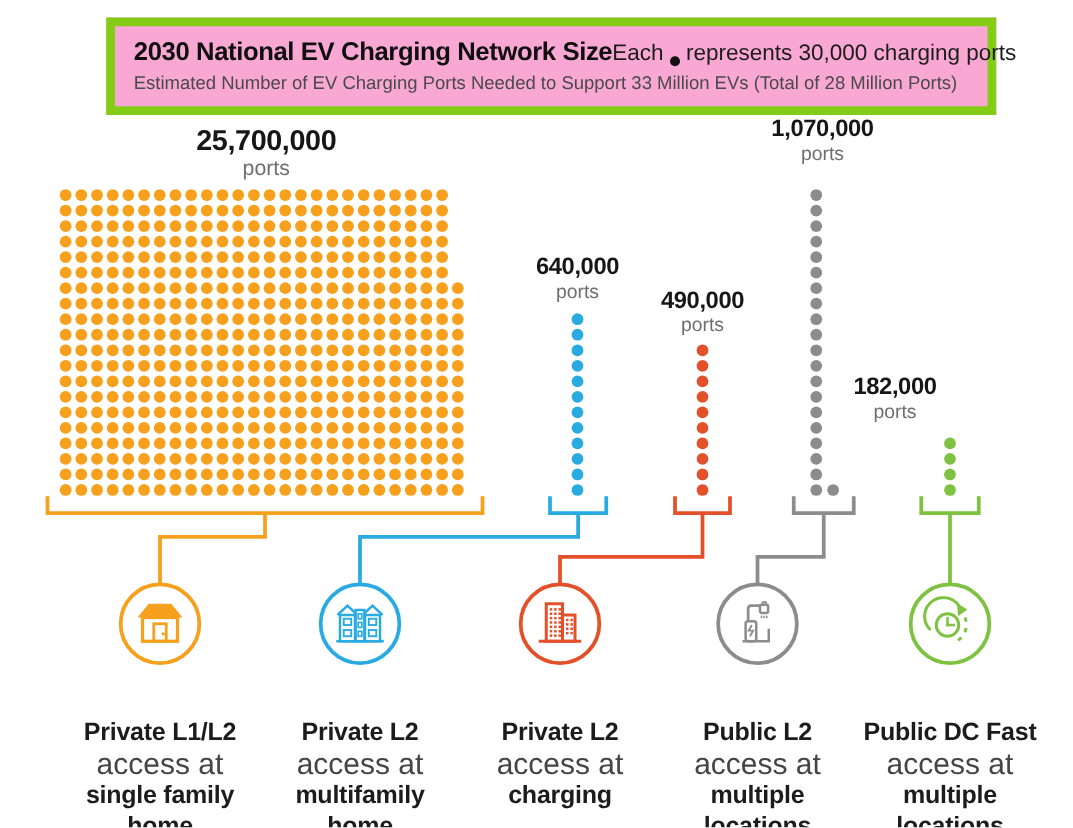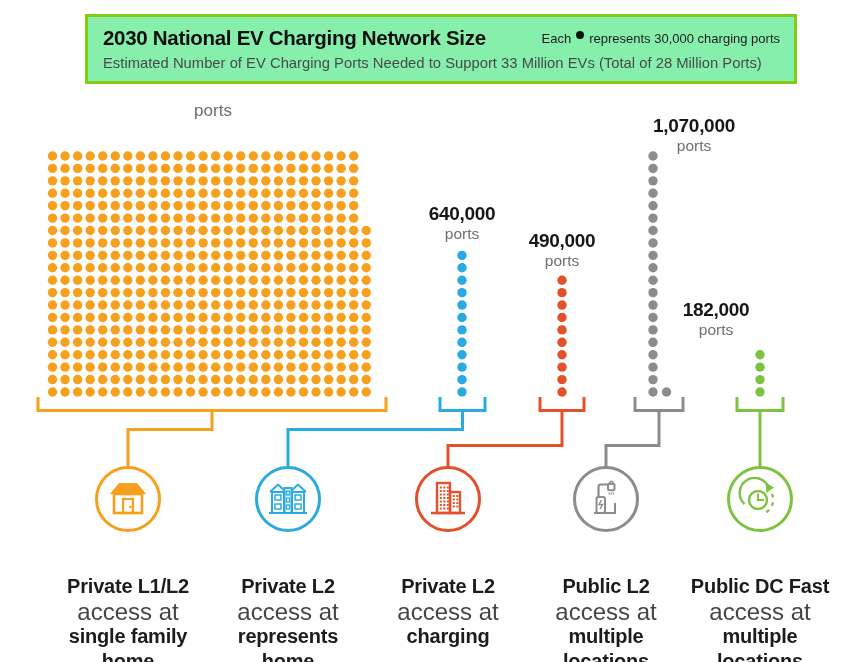--- a/index.html
+++ b/index.html
@@ -1,23 +1,23 @@
 <!DOCTYPE html>
 <html><head>
 <meta charset="utf-8">
 <style>
   html,body{margin:0;padding:0;background:#ffffff;}
   .stage{position:relative;width:858px;height:662px;background:#fff;overflow:hidden;
          font-family:"Liberation Sans","DejaVu Sans",sans-serif;}
   #plot{position:absolute;left:0;top:0;}
   .header-box{position:absolute;left:85px;top:14px;width:712px;box-sizing:border-box;
-              border:3px solid #84cc16;padding:9px 14px 10px 15px;background:#86efac;z-index:5;}
+              border:7px solid #84cc16;padding:9px 14px 10px 15px;background:#f9a8d4;z-index:5;}
   .header-top{display:flex;justify-content:space-between;align-items:center;}
   .title{font-size:20.5px;font-weight:bold;color:#0f0f0f;margin:0;letter-spacing:-0.3px;white-space:nowrap;}
-  .legend{font-size:13px;color:#1c1c1c;display:flex;align-items:flex-start;gap:5px;white-space:nowrap;}
+  .legend{font-size:18px;color:#1c1c1c;display:flex;align-items:flex-end;gap:5px;white-space:nowrap;}
   .legend-dot{width:8px;height:8px;border-radius:50%;background:#111;display:inline-block;}
   .subtitle{font-size:14.8px;color:#4a4a4a;margin-top:5px;white-space:nowrap;}
   .value-label{position:absolute;transform:translateX(-50%);text-align:center;z-index:4;}
   .value-num{font-weight:bold;color:#161616;font-size:19px;letter-spacing:-0.3px;line-height:1.05;}
   .value-num.big{font-size:23px;}
   .value-unit{color:#6e6e6e;font-size:15.5px;line-height:1.2;margin-top:1px;}
   .value-unit.big{font-size:17px;}
   .icon-circle{position:absolute;width:66px;height:66px;border-radius:50%;box-sizing:border-box;
                border:3px solid #000;background:#fff;display:flex;align-items:center;justify-content:center;z-index:3;}
   .cat-label{position:absolute;transform:translateX(-50%);text-align:center;top:574px;z-index:4;white-space:nowrap;}
@@ -607,20 +607,21 @@
       <path d="M659,410 L659,445.5 L606,445.5 L606,467" stroke="#8C8C8C" stroke-width="3" fill="none"></path>
       <circle cx="760" cy="392" r="4.7" fill="#7FC241"></circle>
       <circle cx="760" cy="379.58" r="4.7" fill="#7FC241"></circle>
       <circle cx="760" cy="367.16" r="4.7" fill="#7FC241"></circle>
       <circle cx="760" cy="354.74" r="4.7" fill="#7FC241"></circle>
       <path d="M737,397 V410.5 H783 V397" stroke="#7FC241" stroke-width="3" fill="none"></path>
       <path d="M760,410 L760,467" stroke="#7FC241" stroke-width="3" fill="none"></path>
     </svg>
   <div id="overlays">
       <div class="value-label" style="left: 213px; top: 100px;">
+        <div class="value-num big">25,700,000</div>
         <div class="value-unit big">ports</div>
       </div>
       <div class="icon-circle" style="left: 95px; top: 466px; border-color: rgb(246, 160, 30);">
    <svg width="44" height="44" viewBox="0 0 44 44">
     <polygon points="4,17 13,6 31,6 40,17" fill="#F6A01E"></polygon>
     <rect x="8" y="17" width="28" height="19" stroke="#F6A01E" stroke-width="2.6" fill="none"></rect>
     <rect x="17" y="22" width="10" height="14" stroke="#F6A01E" stroke-width="2.2" fill="none"></rect>
     <circle cx="24.5" cy="30" r="1.3" fill="#F6A01E"></circle>
         </svg>
       </div>
@@ -647,21 +648,21 @@
     <rect x="29" y="27" width="6" height="5" stroke="#29ABE2" stroke-width="1.5" fill="none"></rect>
     <rect x="18.5" y="11" width="7" height="25" stroke="#29ABE2" stroke-width="2" fill="#fff"></rect>
     <rect x="20.5" y="14" width="3" height="4" stroke="#29ABE2" stroke-width="1.3" fill="none"></rect>
     <rect x="20.5" y="21" width="3" height="4" stroke="#29ABE2" stroke-width="1.3" fill="none"></rect>
     <rect x="20.5" y="28" width="3" height="4" stroke="#29ABE2" stroke-width="1.3" fill="none"></rect>
         </svg>
       </div>
       <div class="cat-label" style="left: 288px;">
         <div class="cat-line-bold">Private L2</div>
         <div class="cat-line-reg">access at</div>
-        <div class="cat-line-bold">represents</div>
+        <div class="cat-line-bold">multifamily</div>
         <div class="cat-line-bold">home</div>
       </div>
       <div class="value-label" style="left: 562px; top: 231px;">
         <div class="value-num">490,000</div>
         <div class="value-unit">ports</div>
       </div>
       <div class="icon-circle" style="left: 415px; top: 466px; border-color: rgb(226, 81, 42);">
    <svg width="44" height="44" viewBox="0 0 44 44">
     <line x1="5" y1="36" x2="39" y2="36" stroke="#E2512A" stroke-width="2.4"></line>
     <rect x="11" y="6" width="13" height="30" stroke="#E2512A" stroke-width="2.4" fill="none"></rect>
@@ -695,21 +696,21 @@
           <rect x="30.3" y="21.5" width="2" height="2" fill="#E2512A"></rect>
           <rect x="30.3" y="25" width="2" height="2" fill="#E2512A"></rect>
           <rect x="30.3" y="28.5" width="2" height="2" fill="#E2512A"></rect>
         </svg>
       </div>
       <div class="cat-label" style="left: 448px;">
         <div class="cat-line-bold">Private L2</div>
         <div class="cat-line-reg">access at</div>
         <div class="cat-line-bold">charging</div>
       </div>
-      <div class="value-label" style="left: 658px; top: 116px; margin-left: 36px;">
+      <div class="value-label" style="left: 658px; top: 94px;">
         <div class="value-num">1,070,000</div>
         <div class="value-unit">ports</div>
       </div>
       <div class="icon-circle" style="left: 573px; top: 466px; border-color: rgb(140, 140, 140);">
    <svg width="44" height="44" viewBox="0 0 44 44">
     <path d="M10,36 H31 V26" stroke="#8C8C8C" stroke-width="2" fill="none"></path>
     <rect x="12.5" y="20" width="8.5" height="16" rx="2" stroke="#8C8C8C" stroke-width="2" fill="#fff"></rect>
     <polyline points="17.5,23 15,27.5 18.5,27.5 16,32" stroke="#8C8C8C" stroke-width="1.5" fill="none"></polyline>
     <path d="M14.5,20 V10 Q14.5,7.5 17,7.5 H24" stroke="#8C8C8C" stroke-width="2.2" fill="none"></path>
     <rect x="26" y="4.5" width="3" height="2.5" rx="1" stroke="#8C8C8C" stroke-width="1.4" fill="none"></rect>

